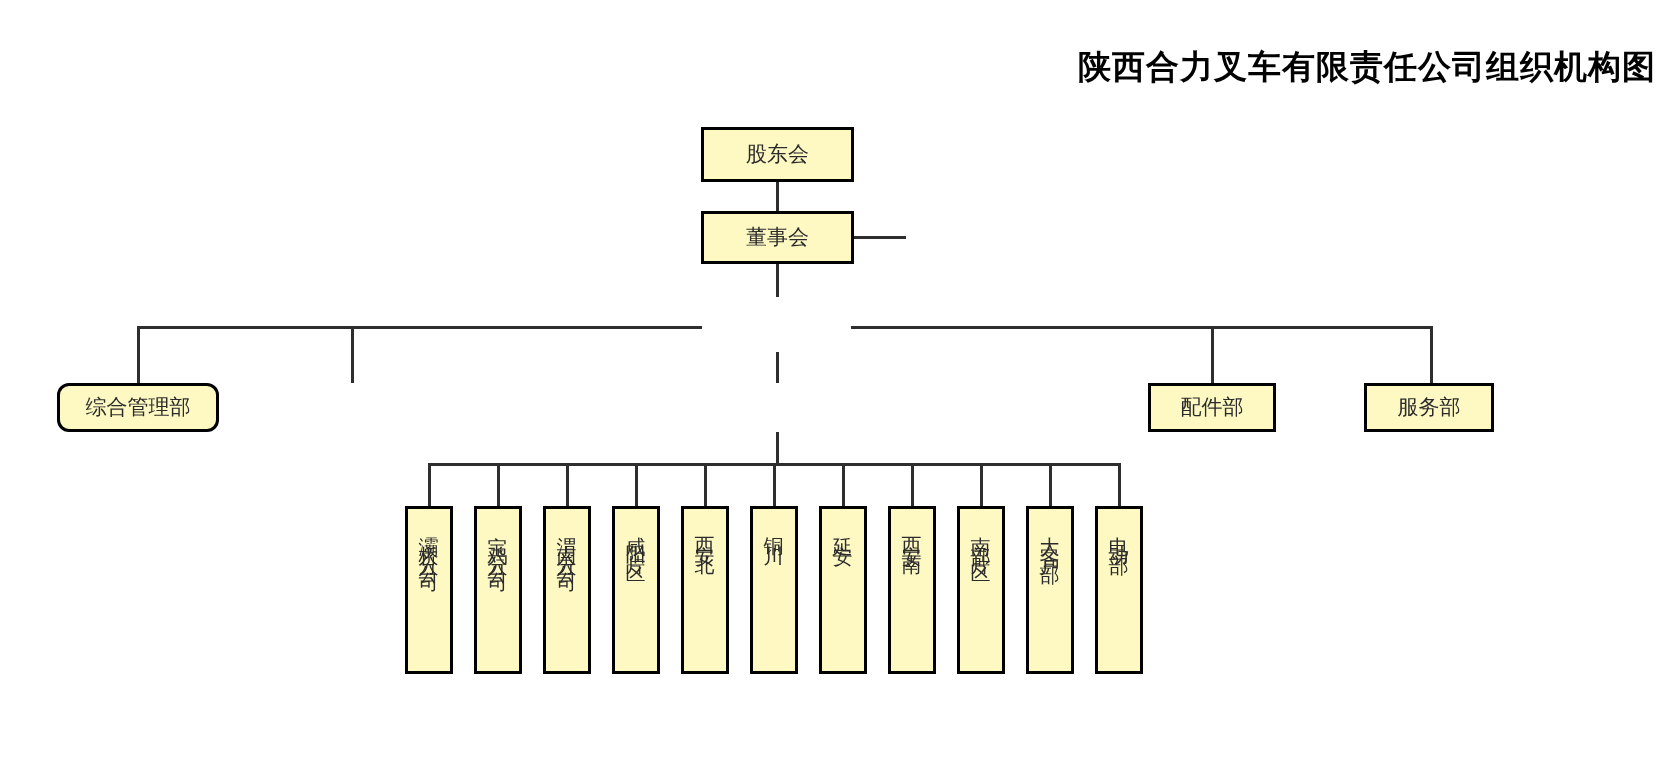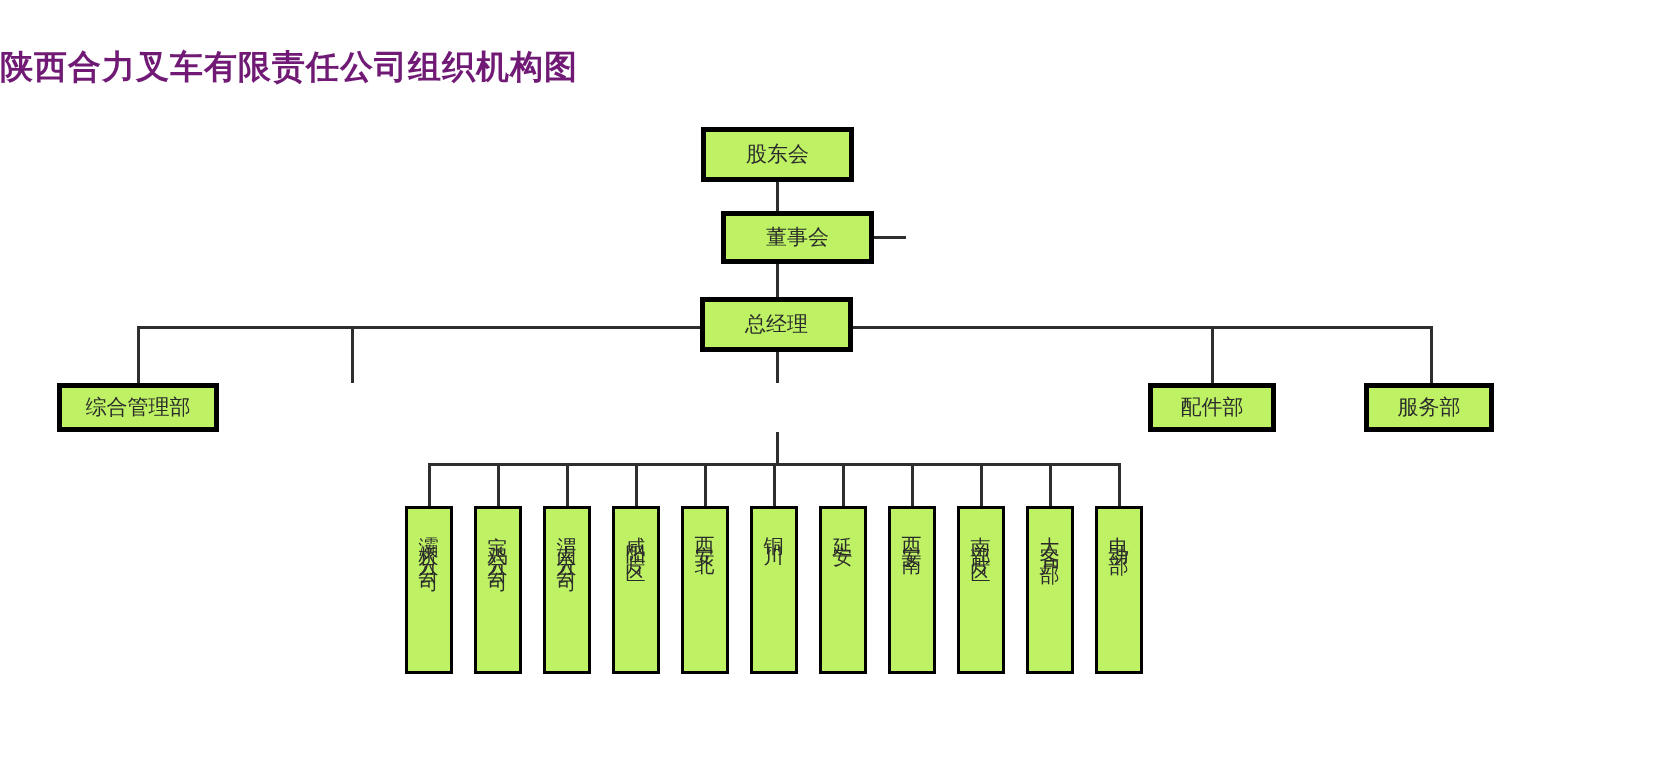--- a/index.html
+++ b/index.html
@@ -20,35 +20,35 @@
     width: 1656px;
     height: 759px;
   }
 
   
   #page-title {
     position: absolute;
     left: 0;
     top: 45px;
     width: 1656px;
-    text-align: left;
+    text-align: right;
     font-family: "DejaVu Sans", "Liberation Sans", sans-serif;
     font-weight: bold;
     font-size: 33px;
     letter-spacing: 1px;
-    color: #701a75;
+    color: #000000;
     white-space: nowrap;
   }
 
   
   .node {
     position: absolute;
     box-sizing: border-box;
-    border: 5px solid #000000;
-    background: #bef264;
+    border: 3px solid #000000;
+    background: #fef9c3;
     color: #2b2b2b;
     font-size: 21px;
     display: flex;
     align-items: center;
     justify-content: center;
     text-align: center;
     z-index: 3;
     line-height: 1.1;
   }
 
@@ -77,40 +77,39 @@
 <body>
 
 <div id="chart-root">
 
   <div id="page-title">陕西合力叉车有限责任公司组织机构图</div>
 
   <div class="node" style="left:701px; top:127px; width:153px; height:55px;">股东会</div>
 
   <div class="ln v" style="left:776px; top:182px; height:29px;"></div>
 
-  <div class="node" style="left:701px; top:211px; width:153px; height:53px;margin-left:20px;">董事会</div>
+  <div class="node" style="left:701px; top:211px; width:153px; height:53px;">董事会</div>
 
   <div class="ln h" style="left:852px; top:236px; width:54px;"></div>
 
 
   <div class="ln v" style="left:776px; top:264px; height:33px;"></div>
 
-  <div class="node" style="left:700px; top:297px; width:153px; height:55px;">总经理</div>
 
   <div class="ln h" style="left:137px; top:326px; width:565px;"></div>
   <div class="ln h" style="left:851px; top:326px; width:582px;"></div>
 
   <div class="ln v" style="left:137px; top:326px; height:57px;"></div>
   <div class="ln v" style="left:351px; top:326px; height:57px;"></div>
   <div class="ln v" style="left:1211px; top:326px; height:57px;"></div>
   <div class="ln v" style="left:1430px; top:326px; height:57px;"></div>
 
   <div class="ln v" style="left:776px; top:352px; height:31px;"></div>
 
-  <div class="node" style="left:57px; top:383px; width:162px; height:49px;">综合管理部</div>
+  <div class="node" style="left:57px; top:383px; width:162px; height:49px;border-radius:12px;">综合管理部</div>
 
 
 
   <div class="node" style="left:1148px; top:383px; width:128px; height:49px;">配件部</div>
 
   <div class="node" style="left:1364px; top:383px; width:130px; height:49px;">服务部</div>
 
   <div class="ln v" style="left:776px; top:432px; height:32px;"></div>
 
   <div class="ln h" style="left:428px; top:463px; width:690px;"></div>

